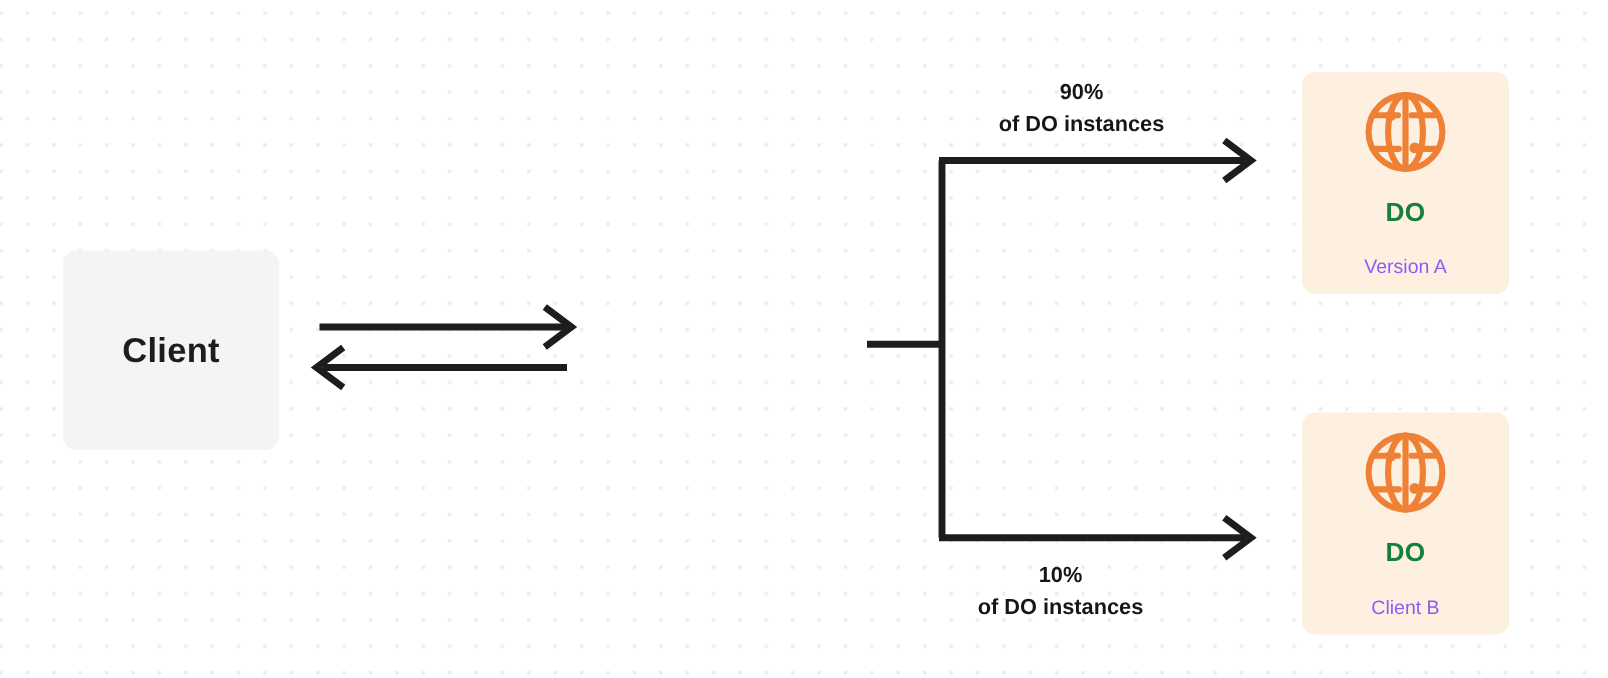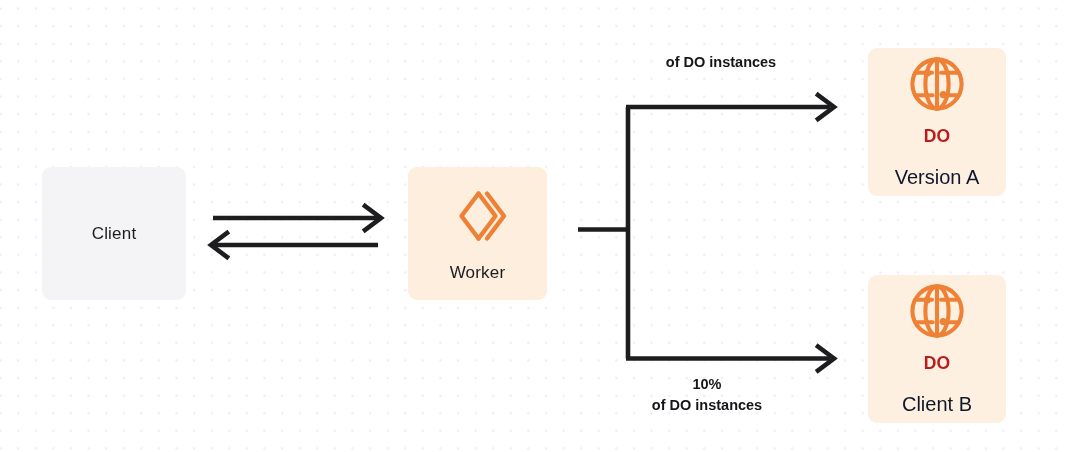--- a/index.html
+++ b/index.html
@@ -45,36 +45,36 @@
     width: 138px; height: 148px;
     background: #fdf0e1;
   }
   .node-do-b {
     left: 868px; top: 275px;
     width: 138px; height: 148px;
     background: #fdf0e1;
   }
 
   .node-title {
-    font-size: 17px;
-    font-weight: normal;
+    font-size: 23px;
+    font-weight: bold;
     color: #1d1d1f;
     letter-spacing: .2px;
     line-height: 1.15;
   }
   .node-title-sm {
     font-size: 17.5px;
     font-weight: bold;
-    color: #b91c1c;
+    color: #15803d;
     letter-spacing: .2px;
   }
   .node-sub {
-    font-size: 20px;
+    font-size: 13px;
     font-weight: normal;
-    color: #0f172a;
+    color: #8b5cf6;
     margin-top: 19px;
     line-height: 1.15;
   }
 
   .icon-worker { margin-bottom: 12px; display:block; }
   .icon-globe  { margin-bottom: 9px;  display:block; }
 
   
   #wires {
     position: absolute;
@@ -123,45 +123,33 @@
       <path d="M818 95 L834 107 L818 119" stroke="#1d1d1f" stroke-width="4.6" stroke-linecap="square" stroke-linejoin="miter" fill="none"></path>
     </g>
 
     <g>
       <path d="M626 358.5 H830" stroke="#1d1d1f" stroke-width="4.6" stroke-linecap="butt"></path>
       <path d="M818 346.5 L834 358.5 L818 370.5" stroke="#1d1d1f" stroke-width="4.6" stroke-linecap="square" stroke-linejoin="miter" fill="none"></path>
     </g>
   </svg>
 
   <div class="edge-label label-top">
+    <div>90%</div>
     <div>of DO instances</div>
   </div>
 
   <div class="edge-label label-bottom">
     <div>10%</div>
     <div>of DO instances</div>
   </div>
 
   <div class="node node-client">
     <div class="node-title">Client</div>
   </div>
 
-  <div class="node node-worker">
-    <span class="icon-worker">
-      <svg width="62" height="62" viewBox="0 0 62 62" fill="none" xmlns="http://www.w3.org/2000/svg" aria-hidden="true">
-
-        <path d="M31.5 8.5 L14.5 31 L31.5 53.5" stroke="#ef8136" stroke-width="4.4" stroke-linecap="round" stroke-linejoin="round" fill="none"></path>
-
-        <path d="M31.5 8.5 L48.5 31 L31.5 53.5" stroke="#ef8136" stroke-width="4.4" stroke-linecap="round" stroke-linejoin="round" fill="none"></path>
-
-        <path d="M40.0 8.5 L57.0 31 L40.0 53.5" stroke="#ef8136" stroke-width="4.4" stroke-linecap="round" stroke-linejoin="round" fill="none"></path>
-      </svg>
-    </span>
-    <div class="node-title">Worker</div>
-  </div>
 
   <div class="node node-do-a">
     <span class="icon-globe">
       <svg width="58" height="58" viewBox="0 0 58 58" fill="none" xmlns="http://www.w3.org/2000/svg" aria-hidden="true">
         <circle cx="29" cy="29" r="24.6" stroke="#ef8136" stroke-width="4.1" fill="none"></circle>
         <ellipse cx="29" cy="29" rx="11.6" ry="24.6" stroke="#ef8136" stroke-width="4.1" fill="none"></ellipse>
         <path d="M29 4.4 V53.6" stroke="#ef8136" stroke-width="4.1" stroke-linecap="round"></path>
         <path d="M7.2 17.8 H24.0" stroke="#ef8136" stroke-width="4.1" stroke-linecap="round"></path>
         <path d="M33.0 17.8 H50.8" stroke="#ef8136" stroke-width="4.1" stroke-linecap="round"></path>
         <path d="M7.2 40.2 H24.6" stroke="#ef8136" stroke-width="4.1" stroke-linecap="round"></path>

